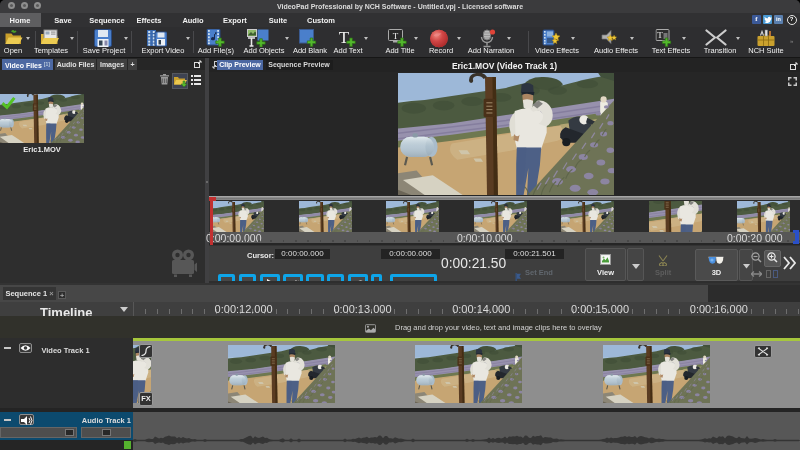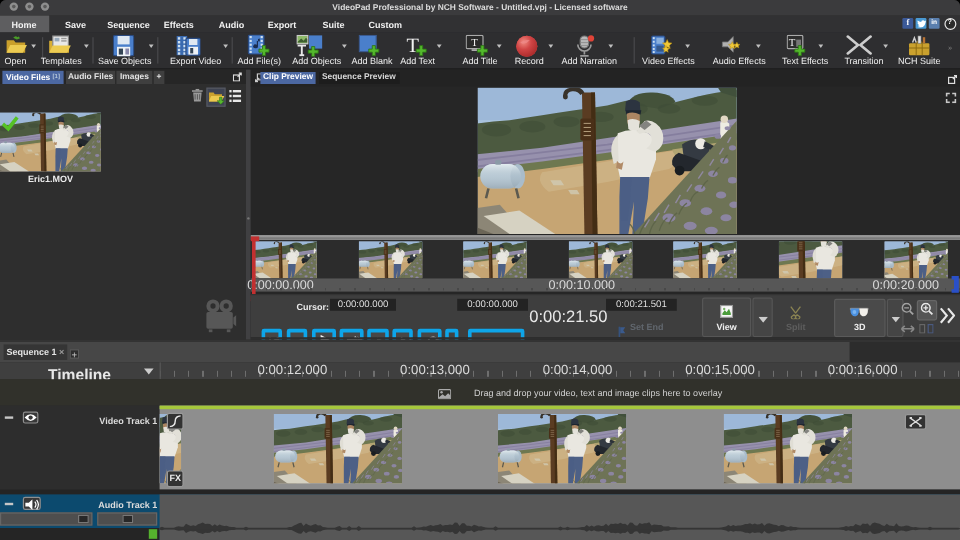--- a/index.html
+++ b/index.html
@@ -124,21 +124,21 @@
     <div class="a tbi" style="left:103px">
         <svg width="18" height="18" viewBox="0 0 18 18">
           <rect x="0.5" y="0.5" width="17" height="17" rx="1.5" fill="#4a7fcb" stroke="#2a4a80"></rect>
           <rect x="4" y="1" width="10" height="7" fill="#dfe8f2"></rect>
           <rect x="3.5" y="10" width="11" height="8" fill="#eef2f6"></rect>
           <rect x="5" y="11.5" width="3.5" height="5" fill="#345"></rect>
           <path d="M10.5,11.5 h3 v5 h-3 z" fill="#88a"></path>
         </svg>
       </div>
     <div class="a dar" style="left:124px"></div>
-    <div class="a tbl nw" style="left:104px">Save Objects</div>
+    <div class="a tbl nw" style="left:104px">Save Project</div>
     <div class="a sep" style="left:131px"></div>
     <div class="a tbi" style="left:157px">
         <svg width="20" height="18" viewBox="0 0 20 18">
           <rect x="0" y="1" width="9" height="16" fill="#3a6ab0"></rect>
           <g fill="#cfe0f0">
             <rect x="1.2" y="2" width="2" height="2"></rect>
             <rect x="1.2" y="5.2" width="2" height="2"></rect>
             <rect x="1.2" y="8.4" width="2" height="2"></rect>
             <rect x="1.2" y="11.6" width="2" height="2"></rect>
             <rect x="1.2" y="14.6" width="2" height="2"></rect>
@@ -351,20 +351,21 @@
     </div>
   <div class="a" id="rpane">
     <div class="a" id="rtabs">
       <svg class="a" style="left:3px;top:3px" width="8" height="8" viewBox="0 0 8 8">
           <rect x="2.5" y="0.5" width="5" height="5" fill="none" stroke="#ccc"></rect>
           <path d="M4,4 L1,7 M1,5 v2 h2" stroke="#ccc" fill="none"></path>
         </svg>
       <div class="a rtab nw" style="left:8px;width:46px;background:#4c68a2;color:#fff">Clip Preview</div>
       <div class="a rtab nw" style="left:56.5px;width:67px;background:#1d1d1d;color:#d8d8d8">Sequence Preview</div>
     </div>
+    <div class="a" id="prevtitle">Eric1.MOV (Video Track 1)</div>
     <svg class="a" style="left:581px;top:4px" width="8" height="8" viewBox="0 0 8 8">
         <rect x="0.5" y="2.5" width="5" height="5" fill="none" stroke="#ddd"></rect>
         <path d="M4,4 L7,1 M5,1 h2 v2" stroke="#ddd" fill="none"></path>
       </svg>
       <svg class="a" style="left:579px;top:19px" width="9" height="9" viewBox="0 0 9 9">
         <g fill="#c8c8c8">
           <path d="M0,0 h3.5 v1.5 h-2 v2 h-1.5 z"></path>
           <path d="M5.5,0 h3.5 v3.5 h-1.5 v-2 h-2 z"></path>
           <path d="M0,5.5 h1.5 v2 h2 v1.5 h-3.5 z"></path>
           <path d="M7.5,5.5 h1.5 v3.5 h-3.5 v-1.5 h2 z"></path>
@@ -550,21 +551,21 @@
     <div class="a nw" style="left:395px;top:7px">Drag and drop your video, text and image clips here to overlay</div>
   </div>
   <div class="a" id="vtrack">
     <div class="a minus" style="left:4px;top:9px"></div>
     <div class="a ibox" style="left:19px;top:5px;width:13px;height:10px">
         <svg width="11" height="8" style="position:absolute;left:0px;top:0px" viewBox="0 0 11 8">
           <path d="M0.5,4 Q5.5,-1.5 10.5,4 Q5.5,9.5 0.5,4 Z" fill="#fff"></path>
           <circle cx="5.5" cy="4" r="1.8" fill="#383838"></circle>
         </svg>
       </div>
-    <div class="a thdr nw" style="left:0;top:8px;width:131px;text-align:right">Video Track 1</div>
+    <div class="a thdr nw" style="left:0;top:8px;width:131px;text-align:center">Video Track 1</div>
     <div class="a" id="vcontent">
       <div class="a vthumb" style="left:95px"><svg width="107" height="58" viewBox="0 0 160 90" preserveAspectRatio="xMidYMid slice">
             <use href="#scene"></use>
           </svg></div>
       <div class="a vthumb" style="left:282px"><svg width="107" height="58" viewBox="0 0 160 90" preserveAspectRatio="xMidYMid slice">
             <use href="#scene"></use>
           </svg></div>
       <div class="a vthumb" style="left:470px"><svg width="107" height="58" viewBox="0 0 160 90" preserveAspectRatio="xMidYMid slice">
             <use href="#scene"></use>
           </svg></div>

